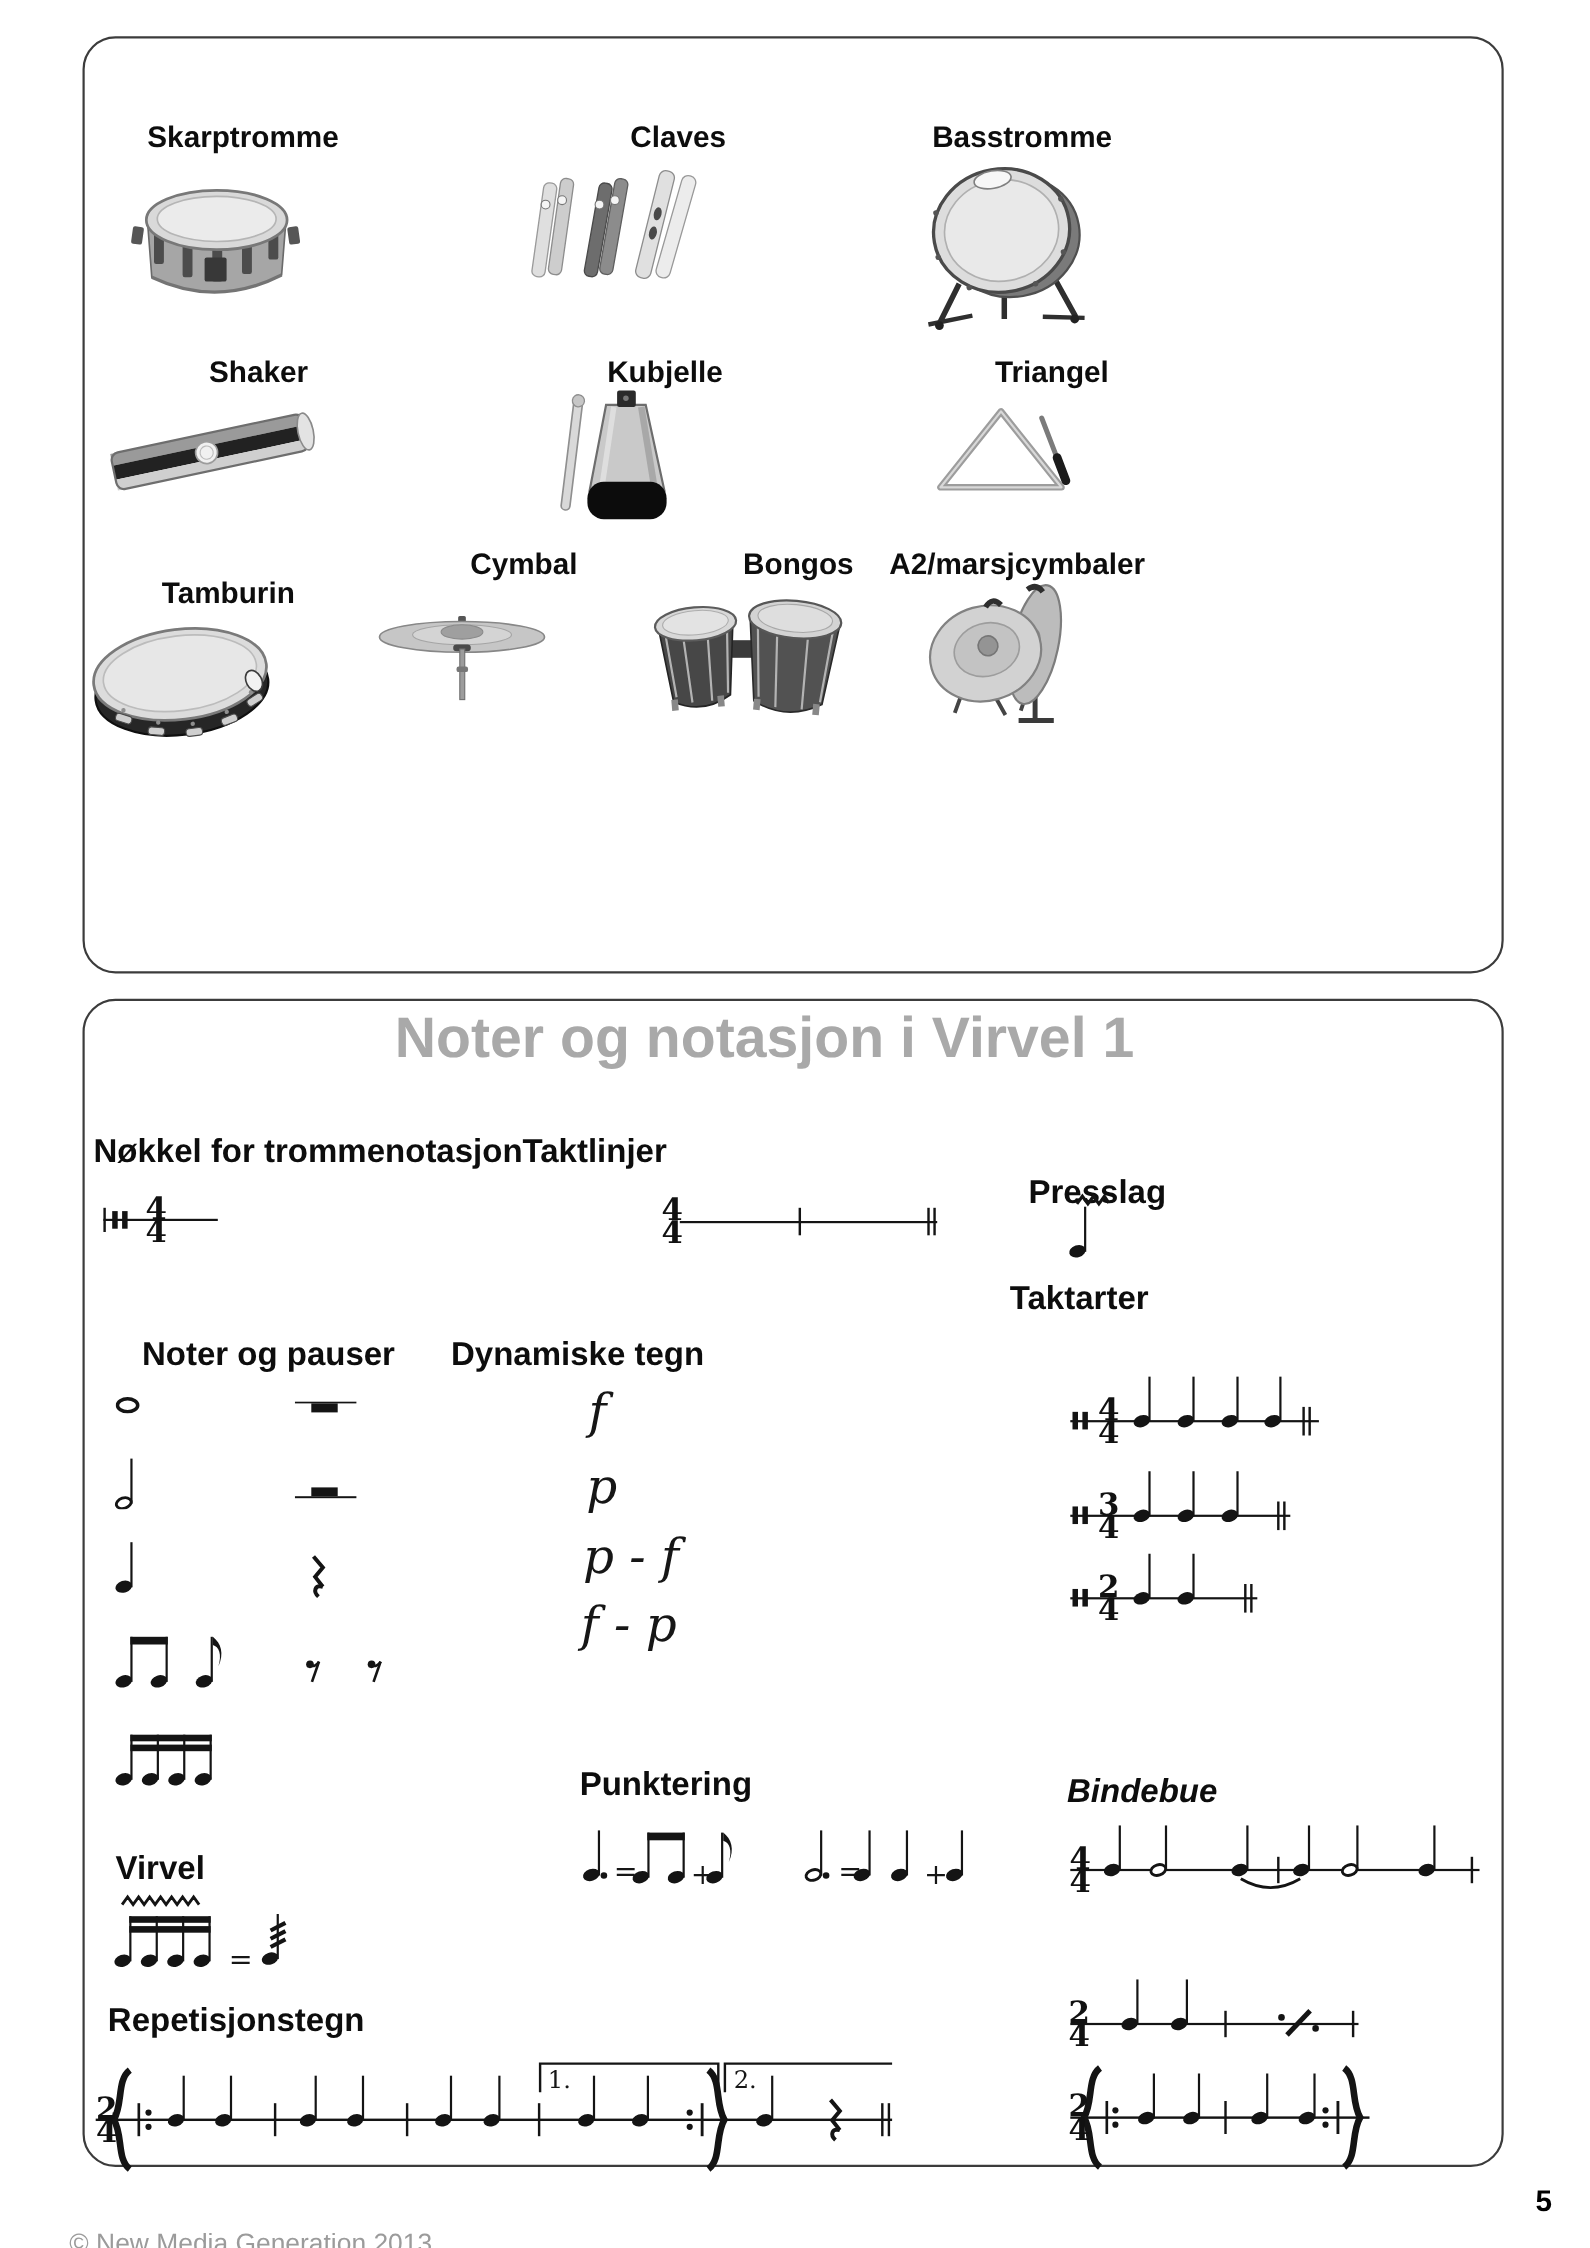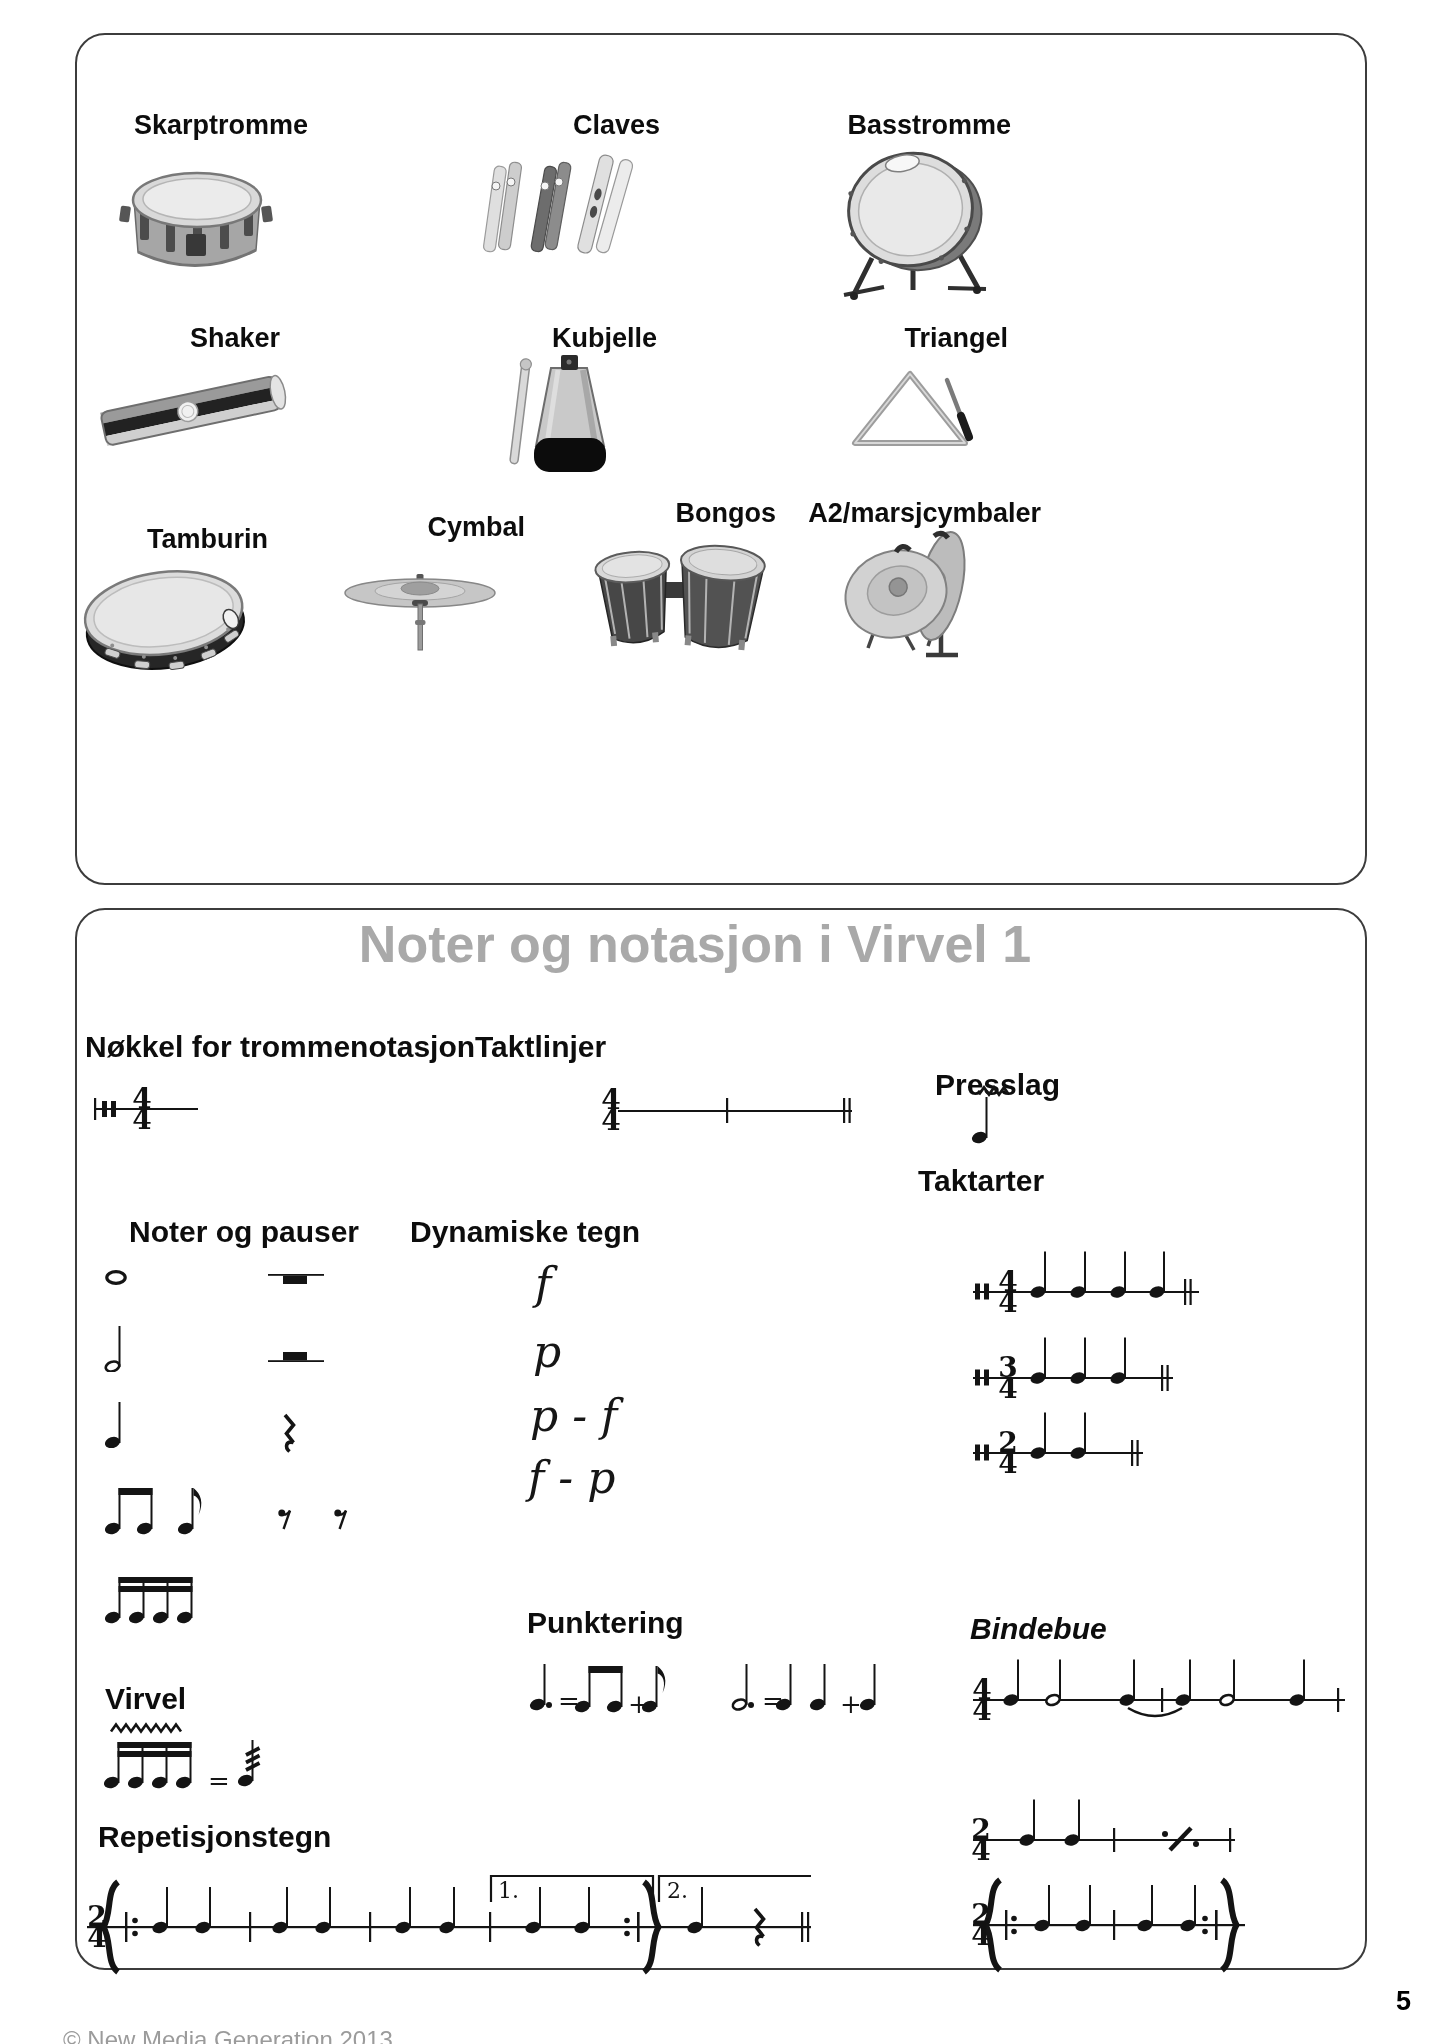--- a/index.html
+++ b/index.html
@@ -237,21 +237,21 @@
             <circle cx="60" cy="90" r="2"></circle>
             <circle cx="91" cy="95" r="2"></circle>
             <circle cx="123" cy="88" r="2"></circle>
             <circle cx="147" cy="73" r="2"></circle>
           </g>
       <ellipse cx="151" cy="63" rx="7" ry="10" fill="#f2f2f2" stroke="#3c3c3c" stroke-width="1.5" transform="rotate(-20 151 63)"></ellipse>
     </g>
   </svg>
 </div>
 
-<div class="inst" style="left:315px; top:498px; width:210px; height:170px;margin-top:14px;">
+<div class="inst" style="left:315px; top:498px; width:210px; height:170px;">
   <div class="inst-label">Cymbal</div>
   <svg style="left:23px; top:50px;" width="170" height="100" viewBox="0 0 170 100">
     <rect x="78.5" y="12" width="7" height="9" rx="1.5" fill="#555"></rect>
     <ellipse cx="82" cy="31" rx="75" ry="14" fill="#c6c6c6" stroke="#878787" stroke-width="1.5"></ellipse>
     <ellipse cx="82" cy="29" rx="45" ry="9" fill="#d4d4d4" stroke="#a5a5a5" stroke-width="1"></ellipse>
     <ellipse cx="82" cy="26.5" rx="19" ry="6.5" fill="#9f9f9f" stroke="#8a8a8a" stroke-width="1"></ellipse>
     <rect x="74" y="38" width="16" height="6" rx="3" fill="#4a4a4a"></rect>
     <rect x="80" y="42" width="4.5" height="46" fill="#9c9c9c" stroke="#6f6f6f" stroke-width="1"></rect>
     <rect x="77" y="58" width="10.5" height="5" rx="2" fill="#777"></rect>
   </svg>

